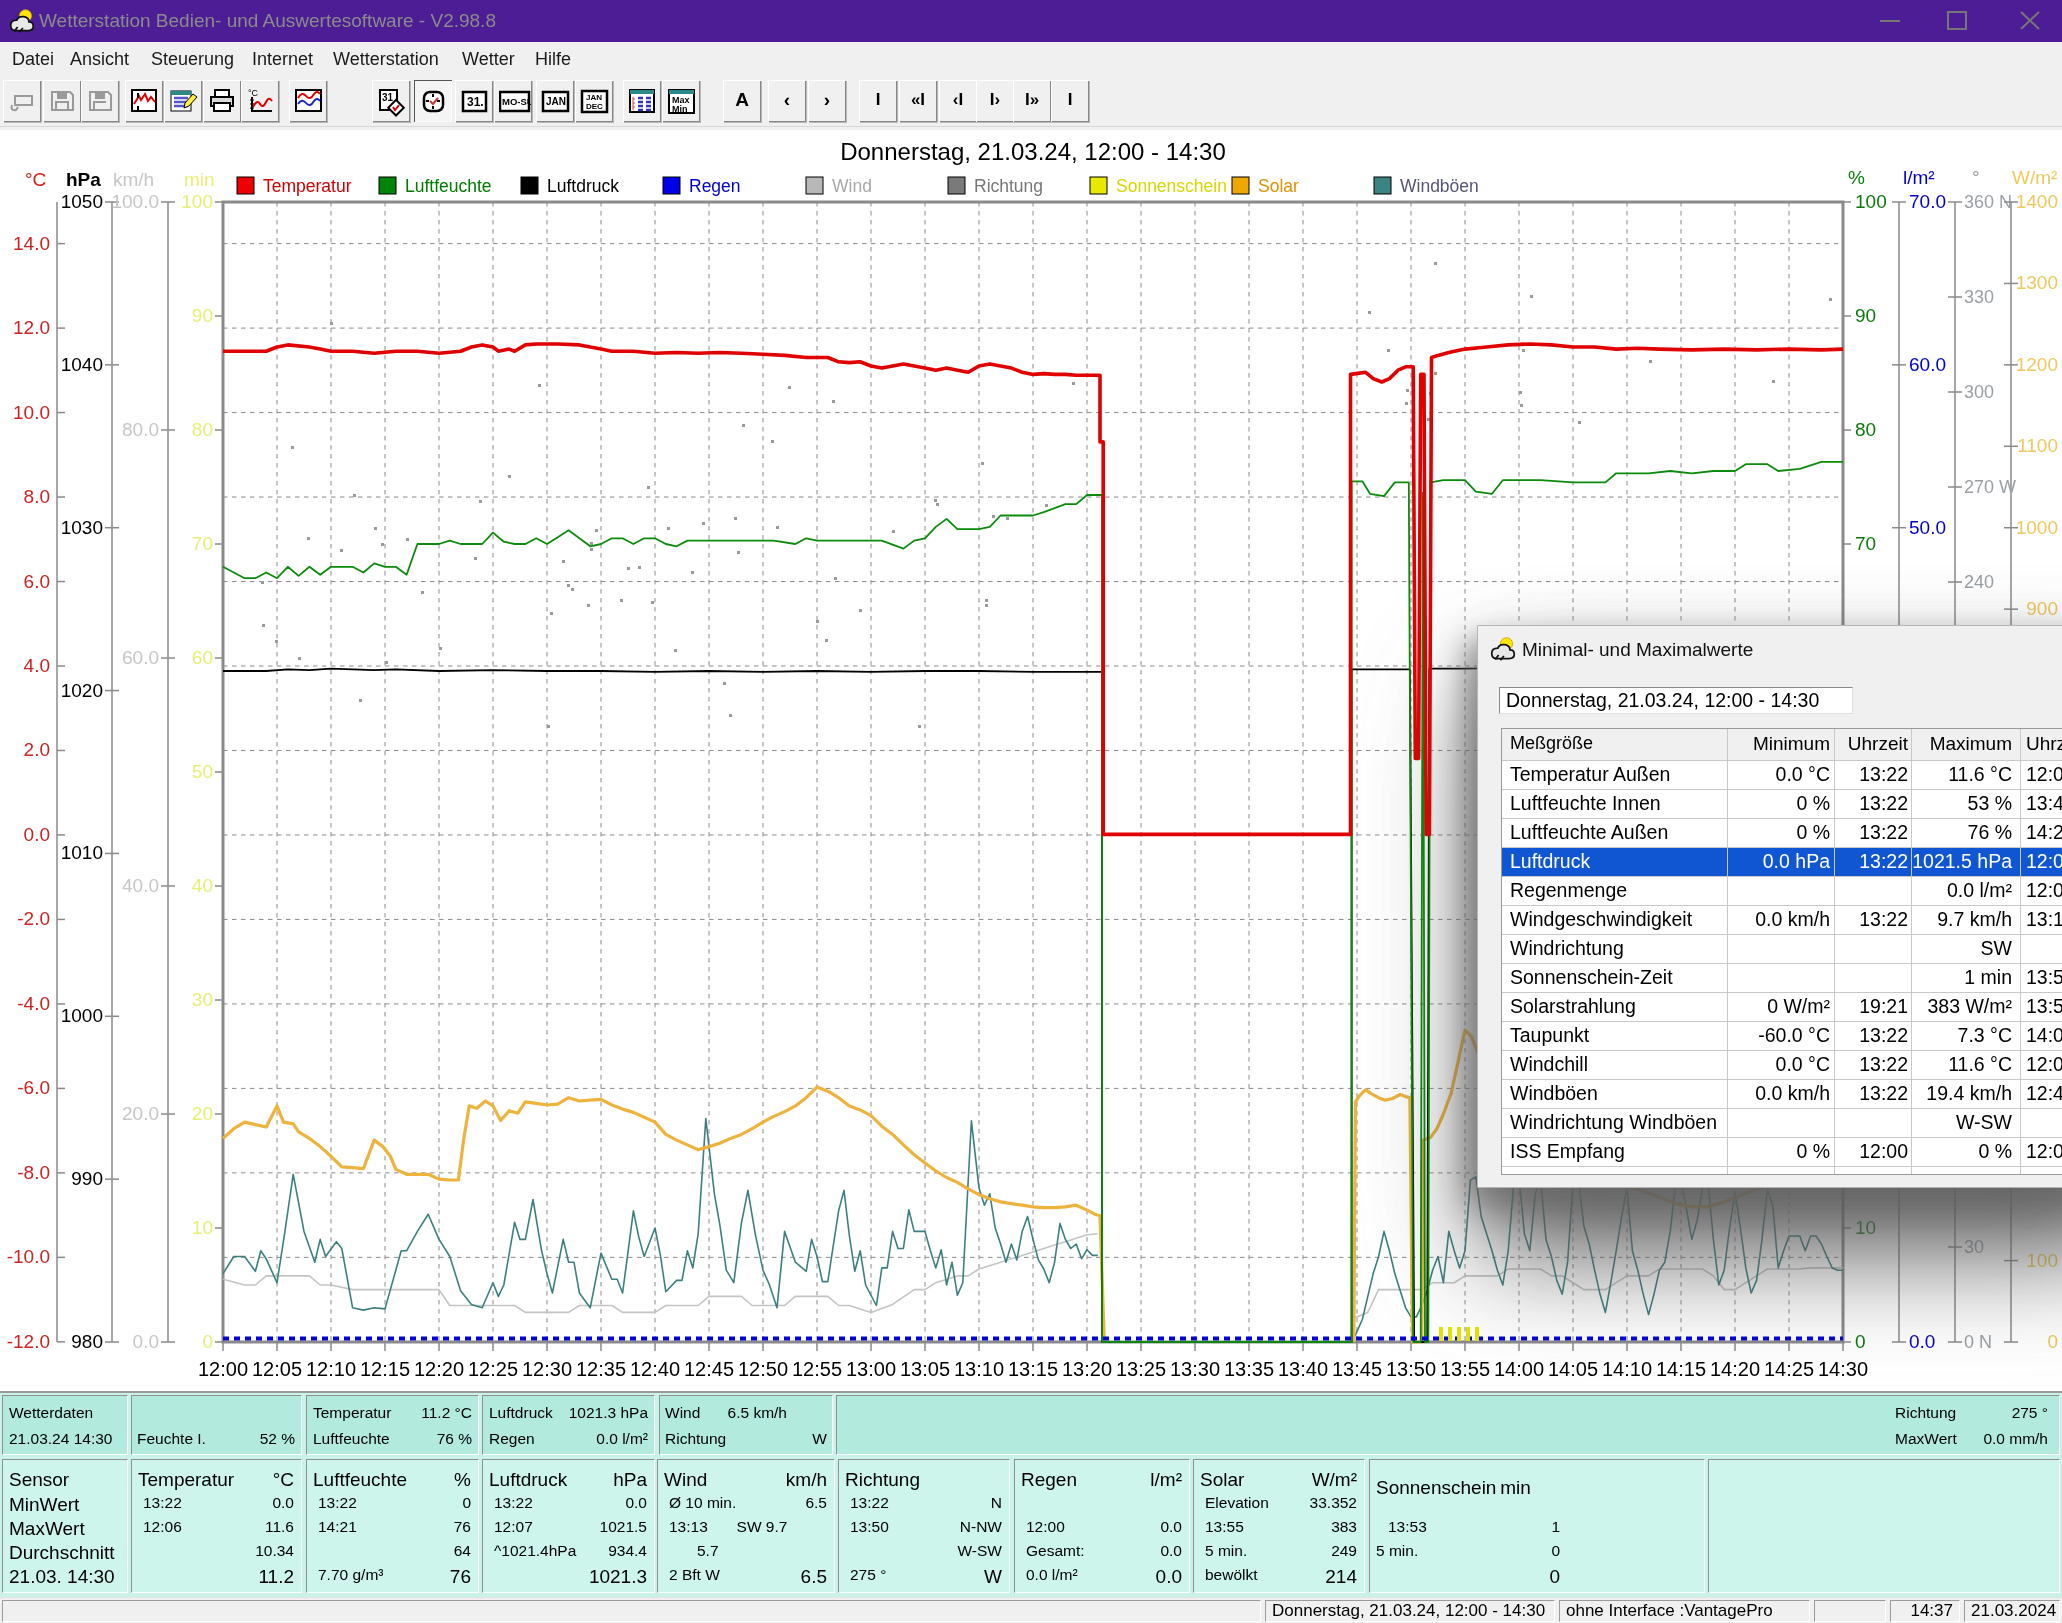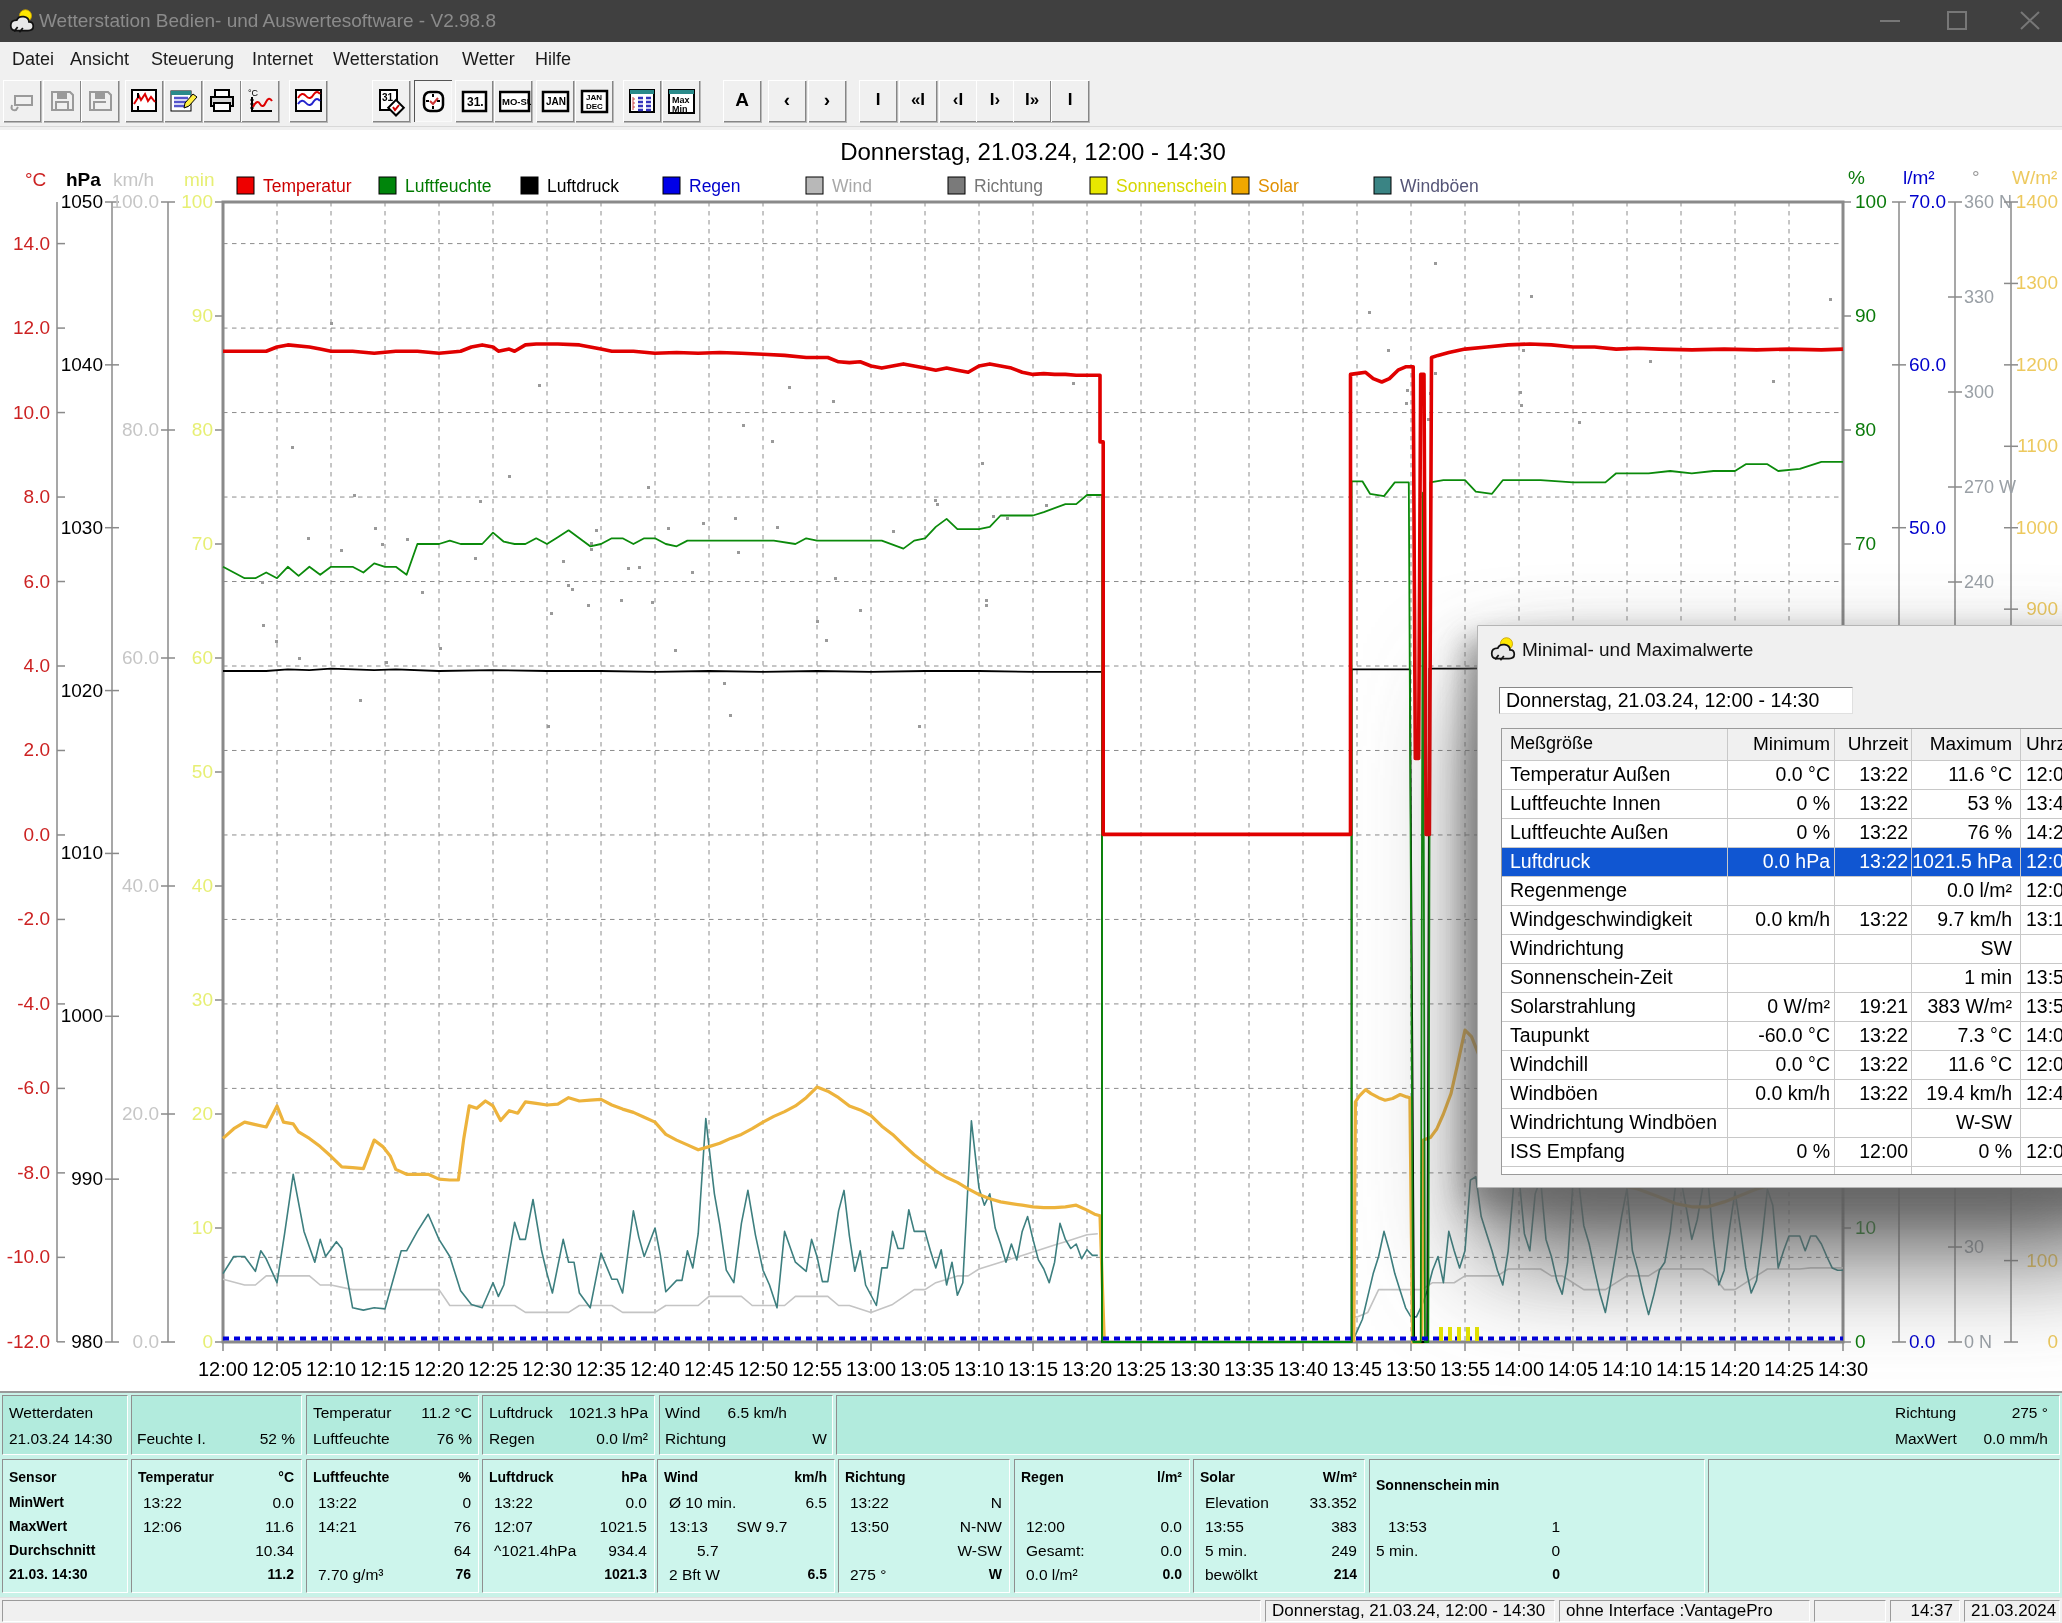--- a/index.html
+++ b/index.html
@@ -1,18 +1,18 @@
 <!DOCTYPE html>
 <html><head><meta charset="utf-8"><style>
 *{margin:0;padding:0;box-sizing:border-box}
 html,body{width:2062px;height:1623px;overflow:hidden;background:#fff;
  font-family:"Liberation Sans",sans-serif;position:relative}
 .abs{position:absolute}
 
-#titlebar{position:absolute;left:0;top:0;width:2062px;height:42px;background:#404040}
+#titlebar{position:absolute;left:0;top:0;width:2062px;height:42px;background:#4c1d95}
 #title{position:absolute;left:39px;top:10px;font-size:19px;color:#8b8b8b}
 
 #menubar{position:absolute;left:0;top:42px;width:2062px;height:36px;background:#f0f0f0;font-size:18px;color:#1a1a1a}
 #menubar span{position:absolute;top:7px}
 
 #toolbar{position:absolute;left:0;top:78px;width:2062px;height:48px;background:#f0f0f0}
 .tb{position:absolute;top:2px;width:38px;height:42px;background:#f0f0f0;
  box-shadow:inset 1px 1px 0 #ffffff,inset -1px -1px 0 #868686,1px 1px 0 #b9b9b9}
 .tb.pressed{box-shadow:inset 1px 1px 0 #555,inset -1px -1px 0 #fafafa;background:#f4f4f4}
 .tb svg{position:absolute;left:5px;top:7px}
@@ -38,21 +38,21 @@
 .pc2r{width:66px;left:340px;text-align:right}
 .pc3r{width:100px;left:410px;text-align:right}
 .pc4r{width:200px;left:524px}
 .psel{background:#1056d2;color:#fff}
 .gridv{position:absolute;top:0;width:1px;background:#c8c8c8;height:100%}
 
 #bottom{position:absolute;left:0;top:1391px;width:2062px;height:206px;background:#c9f2e8;border-top:2px solid #9a9a9a}
 .panelA{position:absolute;top:2px;height:60px;background:#b2ebdd;border:1px solid;border-color:#8f8f8f #ffffff #ffffff #8f8f8f}
 .panelB{position:absolute;top:66px;height:134px;background:#cdf5ec;border:1px solid;border-color:#8f8f8f #ffffff #ffffff #8f8f8f}
 #bottom .t{position:absolute;font-size:15.5px;color:#000;white-space:nowrap}
-#bottom .b{font-weight:bold;font-size:14px}
+#bottom .b{font-weight:normal;font-size:19px}
 
 #status{position:absolute;left:0;top:1597px;width:2062px;height:26px;background:#f0f0f0;border-top:1px solid #e2e2e2}
 .sec{position:absolute;top:2px;height:22px;border:1px solid;border-color:#9b9b9b #ffffff #ffffff #9b9b9b;font-size:17px;line-height:20px;padding:0 6px;white-space:nowrap}
 .winbtn{position:absolute;top:0;width:64px;height:40px}
 </style></head><body>
 <div id="titlebar">
  <svg class="abs" style="left:9px;top:8px" width="26" height="26" viewBox="0 0 30 30">
   <circle cx="19" cy="9" r="7" fill="#ffe800" stroke="#c8a000"></circle>
   <path d="M2 20 q0-6 7-6 q2-5 8-4 q6 1 6 6 q5 0 5 5 q0 5-6 5 l-15 0 q-5 0-5-6z" fill="#e8e8e8" stroke="#111" stroke-width="2"></path>
   <path d="M6 27 l4-5 M12 28 l4-5" stroke="#111" stroke-width="2"></path>

